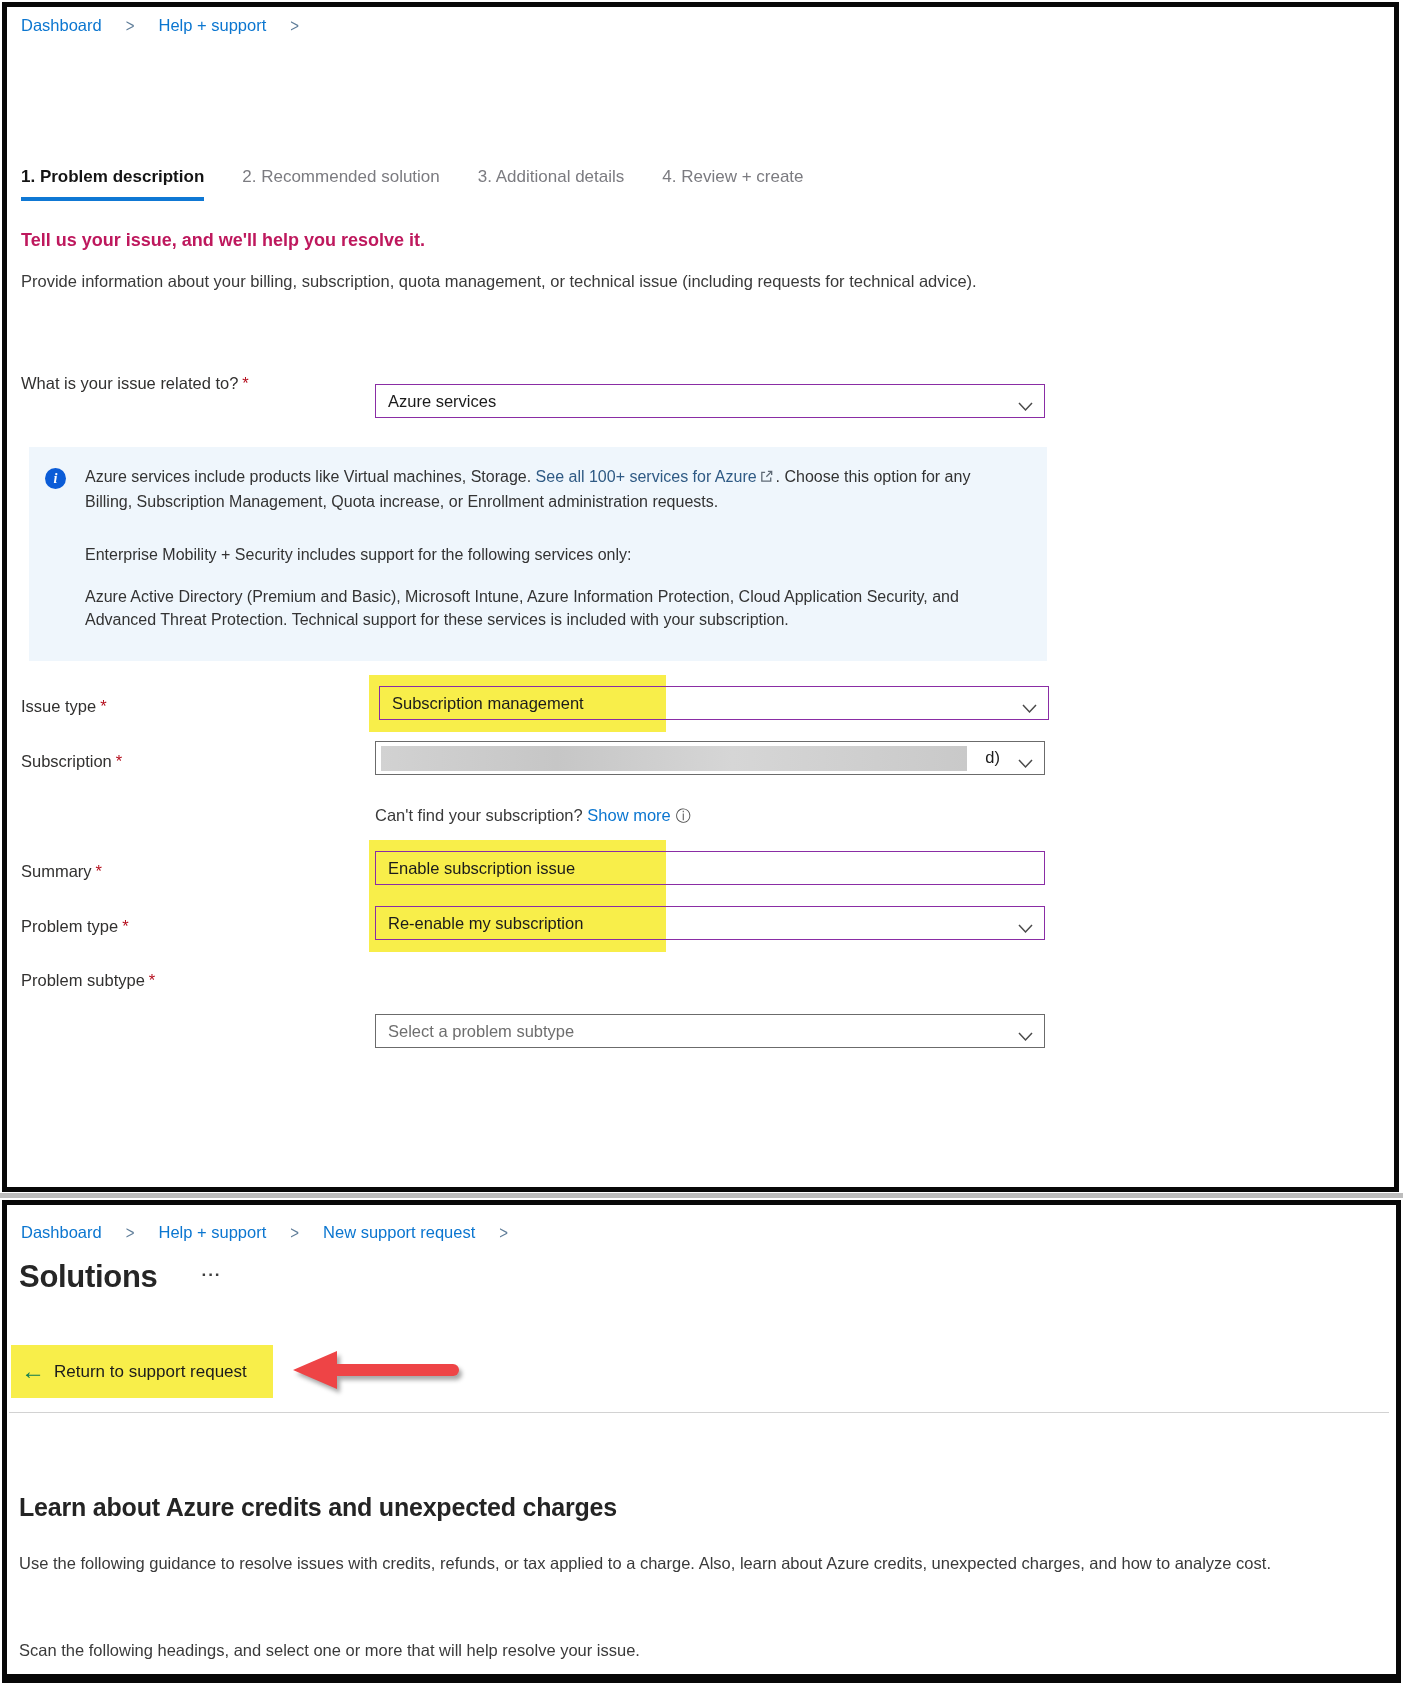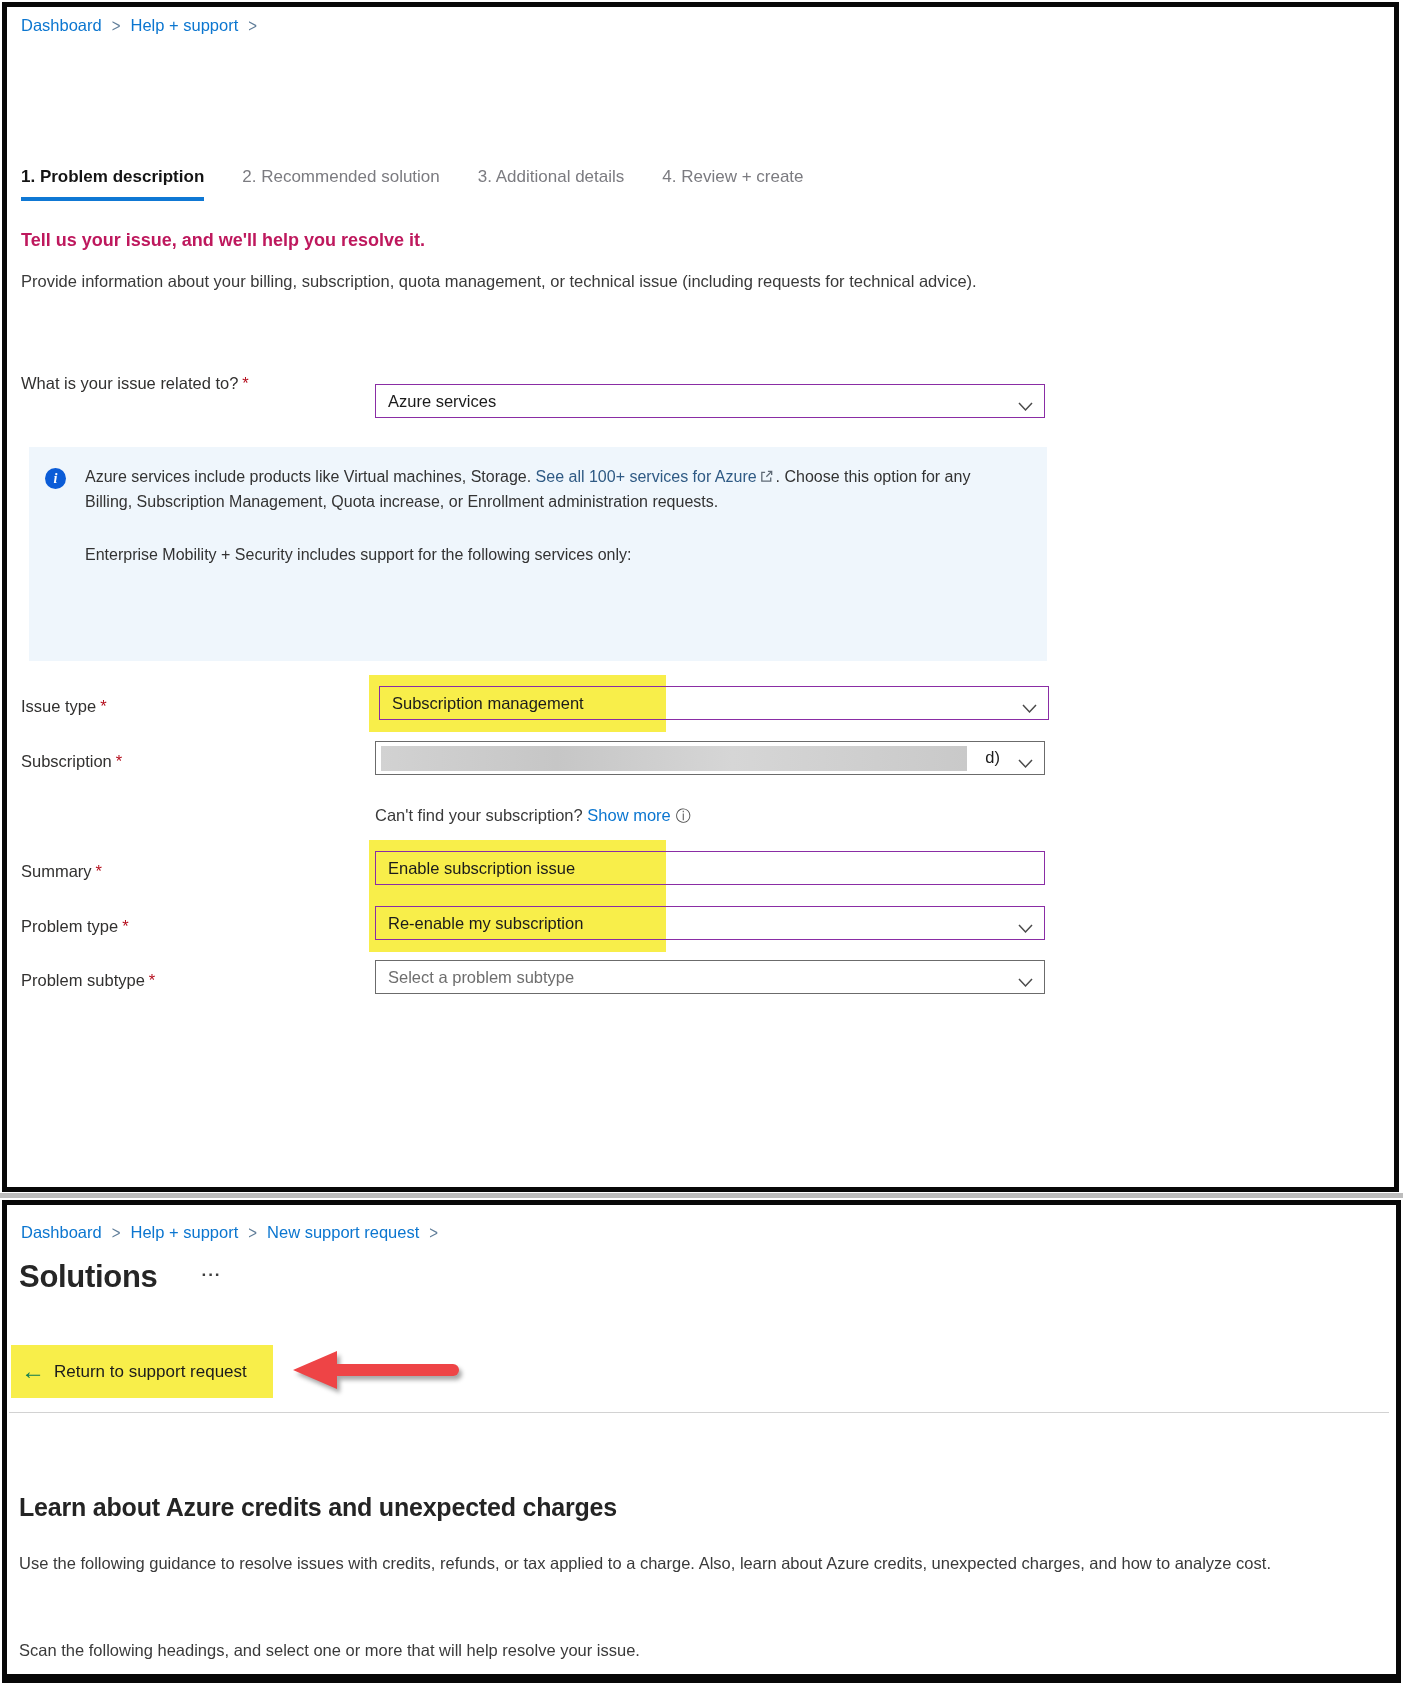--- a/index.html
+++ b/index.html
@@ -7,21 +7,21 @@
   #canvas{position:relative;width:1403px;height:1685px;background:#ffffff;overflow:hidden;}
 
   .panel{position:absolute;background:#fff;border:5px solid #070707;box-sizing:border-box;}
   #panel1{left:2px;top:2px;width:1397px;height:1190px;}
   #panel-gap{position:absolute;left:0;top:1193px;width:1403px;height:5px;background:#bdbdbd;}
   #panel2{left:2px;top:1200px;width:1399px;height:483px;border-bottom-width:9px;}
 
   .abs{position:absolute;}
 
   
-  .breadcrumb{display:flex;align-items:center;gap:10px;font-size:16.5px;}
+  .breadcrumb{display:flex;align-items:center;gap:24px;font-size:16.5px;}
   .crumb{color:#0b76d0;cursor:pointer;white-space:nowrap;}
   .crumb-sep{color:#5f7d99;font-size:15px;transform:scaleY(1.25);}
 
   
   .page-title{font-size:31px;font-weight:700;color:#262626;letter-spacing:-0.3px;display:inline-block;}
   .more-dots{display:inline-block;margin-left:44px;color:#3e3e3e;font-size:17px;font-weight:700;letter-spacing:1px;position:relative;top:-7px;}
 
   
   .tabs{display:flex;gap:38px;font-size:17px;}
   .tab{padding-bottom:10px;color:#7b7b80;cursor:pointer;white-space:nowrap;}
@@ -114,20 +114,21 @@
     <div class="infobox">
       <div class="info-icon">i</div>
       <div class="txt" style="width:930px;">
         <span>Azure services include products like Virtual machines, Storage. </span><span class="info-link">See all 100+ services for Azure</span><span class="ext-icon"><svg width="15" height="15" viewBox="0 0 16 16">
               <path d="M6.5 3.5H3v9.5h9.5V9" fill="none" stroke="#5f6a75" stroke-width="1.4"></path>
               <path d="M9.5 2.5h4v4" fill="none" stroke="#5f6a75" stroke-width="1.4"></path>
               <path d="M13.2 2.8L7.8 8.2" stroke="#5f6a75" stroke-width="1.4"></path>
             </svg></span><span>. Choose this option for any Billing, Subscription Management, Quota increase, or Enrollment administration requests.</span>
       </div>
       <div class="txt" style="margin-top:30px;">Enterprise Mobility + Security includes support for the following services only:</div>
+      <div class="txt" style="margin-top:18px;width:930px;">Azure Active Directory (Premium and Basic), Microsoft Intune, Azure Information Protection, Cloud Application Security, and Advanced Threat Protection. Technical support for these services is included with your subscription.</div>
     </div>
 
     <div class="abs field-label" style="left:14px;top:690px;">
       <span>Issue type</span><span class="req">*</span>
     </div>
     <div class="highlight" style="left:362px;top:668px;width:297px;height:57px;"></div>
     <div class="control purple transparent" style="left:372px;top:679px;">
       <span>Subscription management</span>
       <span class="chevron">
         <svg width="15" height="10" viewBox="0 0 15 10">
@@ -171,21 +172,21 @@
       <span class="chevron">
         <svg width="15" height="10" viewBox="0 0 15 10">
             <path d="M1 1l6.5 7L14 1" fill="none" stroke="#4a4a4a" stroke-width="1.5"></path>
           </svg>
       </span>
     </div>
 
     <div class="abs field-label" style="left:14px;top:964px;">
       <span>Problem subtype</span><span class="req">*</span>
     </div>
-    <div class="control" style="left:368px;top:953px;">
+    <div class="control" style="left:368px;top:1007px;">
       <span class="placeholder">Select a problem subtype</span>
       <span class="chevron">
         <svg width="15" height="10" viewBox="0 0 15 10">
             <path d="M1 1l6.5 7L14 1" fill="none" stroke="#4a4a4a" stroke-width="1.5"></path>
           </svg>
       </span>
     </div>
 
   </div>
 

